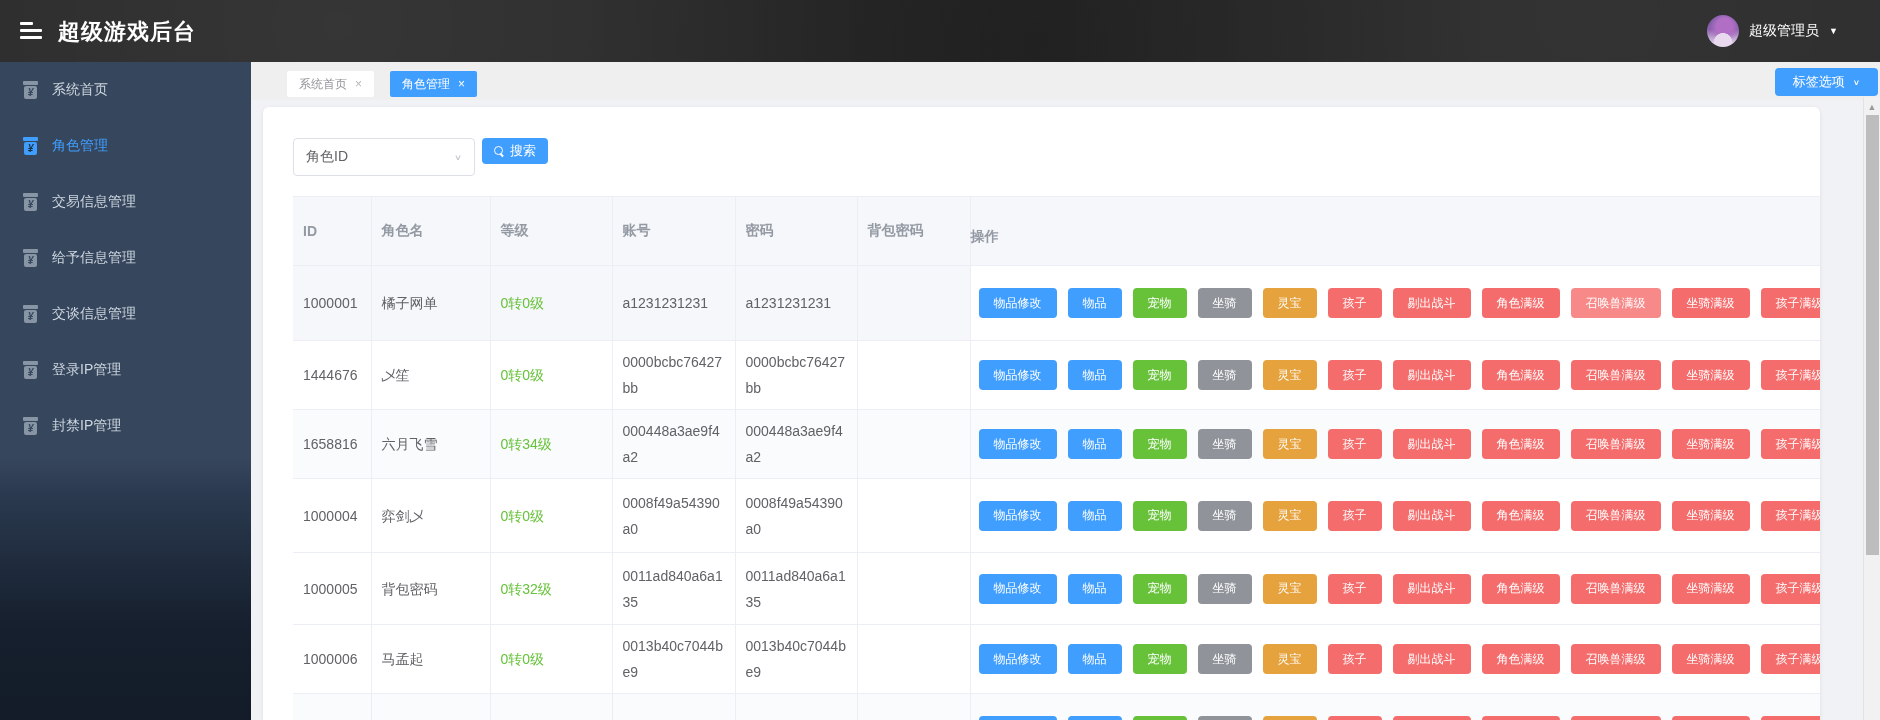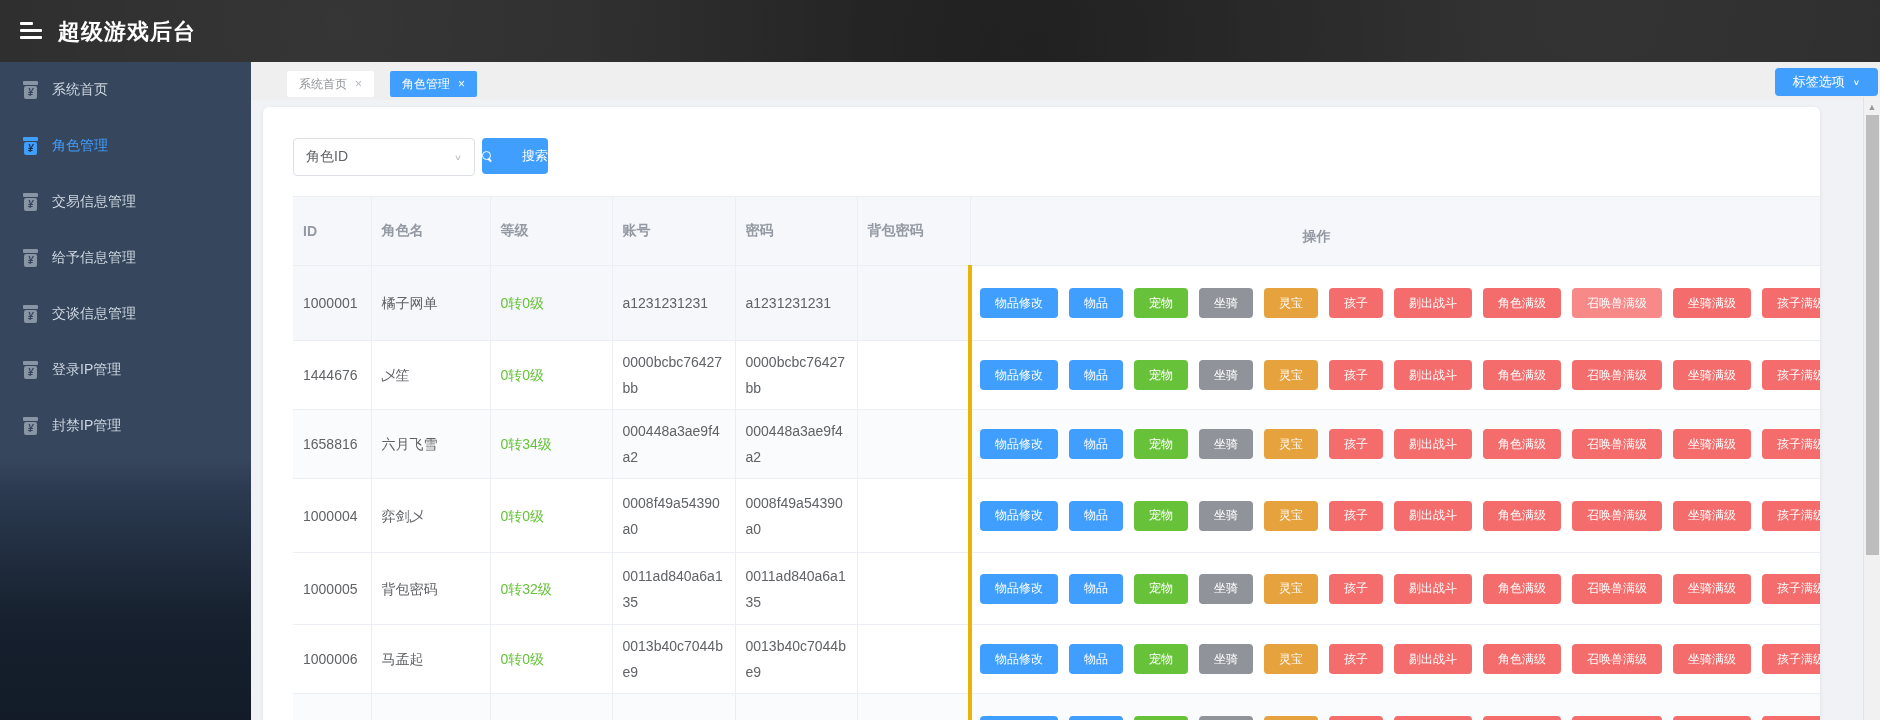--- a/index.html
+++ b/index.html
@@ -59,22 +59,22 @@
 
   
   .search-row { position:absolute; left:30px; top:31px; height:38px; display:flex; }
   .sel { width:182px; height:38px; border:1px solid #dcdfe6; border-radius:4px; background:#fff;
     display:flex; align-items:center; padding:0 12px; font-size:14px; color:#606266; cursor:pointer; position:relative; }
   .sel .sel-chev { position:absolute; right:12px; color:#c0c4cc; font-size:11px; transform:scaleY(.7); }
   .txt-input { width:230px; height:38px; border:1px solid #dcdfe6; border-radius:4px; margin-left:8px;
     padding:0 14px; font-size:14px; color:#606266; outline:none;
     font-family:"Liberation Sans","DejaVu Sans",sans-serif; }
   .txt-input::placeholder { color:#c0c4cc; }
-  .search-btn { margin-left:7px; width:66px; height:36px; background:#409eff; color:#fff; border:none;
-    border-radius:4px; font-size:13px; cursor:pointer; display:flex; align-items:center; justify-content:space-between; gap:5px; }
+  .search-btn { margin-left:7px; width:66px; height:26px; background:#409eff; color:#fff; border:none;
+    border-radius:4px; font-size:13px; cursor:pointer; display:flex; align-items:center; justify-content:center; gap:5px; }
   .mag { width:11px; height:11px; position:relative; }
   .mag::before { content:""; position:absolute; left:0; top:0; width:7px; height:7px;
     border:1.5px solid #fff; border-radius:50%; }
   .mag::after { content:""; position:absolute; left:7px; top:7px; width:4px; height:1.5px;
     background:#fff; transform:rotate(45deg); transform-origin:0 0; }
 
   
   .table-wrap { position:absolute; left:30px; top:89px; width:1527px; height:524px; overflow:hidden; }
   table.grid { border-collapse:collapse; table-layout:fixed; width:1557px; }
   .grid th, .grid td { border:1px solid #ebeef5; border-top:none; font-weight:normal; }
@@ -82,23 +82,23 @@
     text-align:left; padding:0 10px; }
   .grid th:first-child, .grid td:first-child { border-left:none; }
   .grid th:last-child, .grid td:last-child { border-right:none; }
   .grid thead th { border-top:1px solid #ebeef5; }
   .grid td { font-size:14px; color:#606266; padding:8px 10px; vertical-align:middle;
     word-break:break-all; line-height:26px; background:#fff; }
   .grid td.lvl { color:#67c23a; }
   .grid tr.stripe td { background:#fafbfc; }
   .grid tr.hovered td { background:#f5f7fa; }
   .grid tr.hovered td.action-cell { background:#fff; }
-  .grid td.action-cell { padding:0 0 0 8px; border-left:4px solid #eab308; }
+  .grid td.action-cell { padding:0 0 0 8px; border-left:1px solid #eab308; }
   .grid th.action-cell { padding:0; }
-  .op-head { width:692px; text-align:center;margin-top:12px; }
+  .op-head { width:692px; text-align:left;margin-top:12px; }
   .btn-row { display:flex; gap:11px; align-items:center; white-space:nowrap; }
   .act-btn { height:30px; padding:0 15px; border:none; border-radius:4px; color:#fff; font-size:12px;
     cursor:pointer; white-space:nowrap; flex:0 0 auto;
     font-family:"Liberation Sans","DejaVu Sans",sans-serif; }
   .r1h { height:75px; } .r2h { height:68px; } .r4h { height:74px; } .r5h { height:72px; } .r7h { height:75px; }
 
   
   .v-scroll { position:absolute; right:0; top:97px; width:17px; height:623px; background:#f1f1f1;
     border-left:1px solid #e3e3e3; }
   .v-scroll .arr { display:block; text-align:center; color:#9a9a9a; font-size:9px; padding-top:5px; cursor:pointer; }
@@ -107,20 +107,25 @@
 </head>
 <body>
 
 <div class="topbar">
   <div class="burger">
       <i></i>
       <i></i>
       <i></i>
     </div>
   <div class="app-title">超级游戏后台</div>
+  <div class="userbox">
+    <div class="avatar"></div>
+    <span class="username">超级管理员</span>
+    <span class="caret-down">▼</span>
+  </div>
 </div>
 
 <div class="sidebar" id="sidebar">
     <div class="side-item">
       <span class="side-icon">
         <i class="lid"></i>
         <i class="jar">¥</i>
       </span>
       <span class="side-label">系统首页</span>
     </div>

